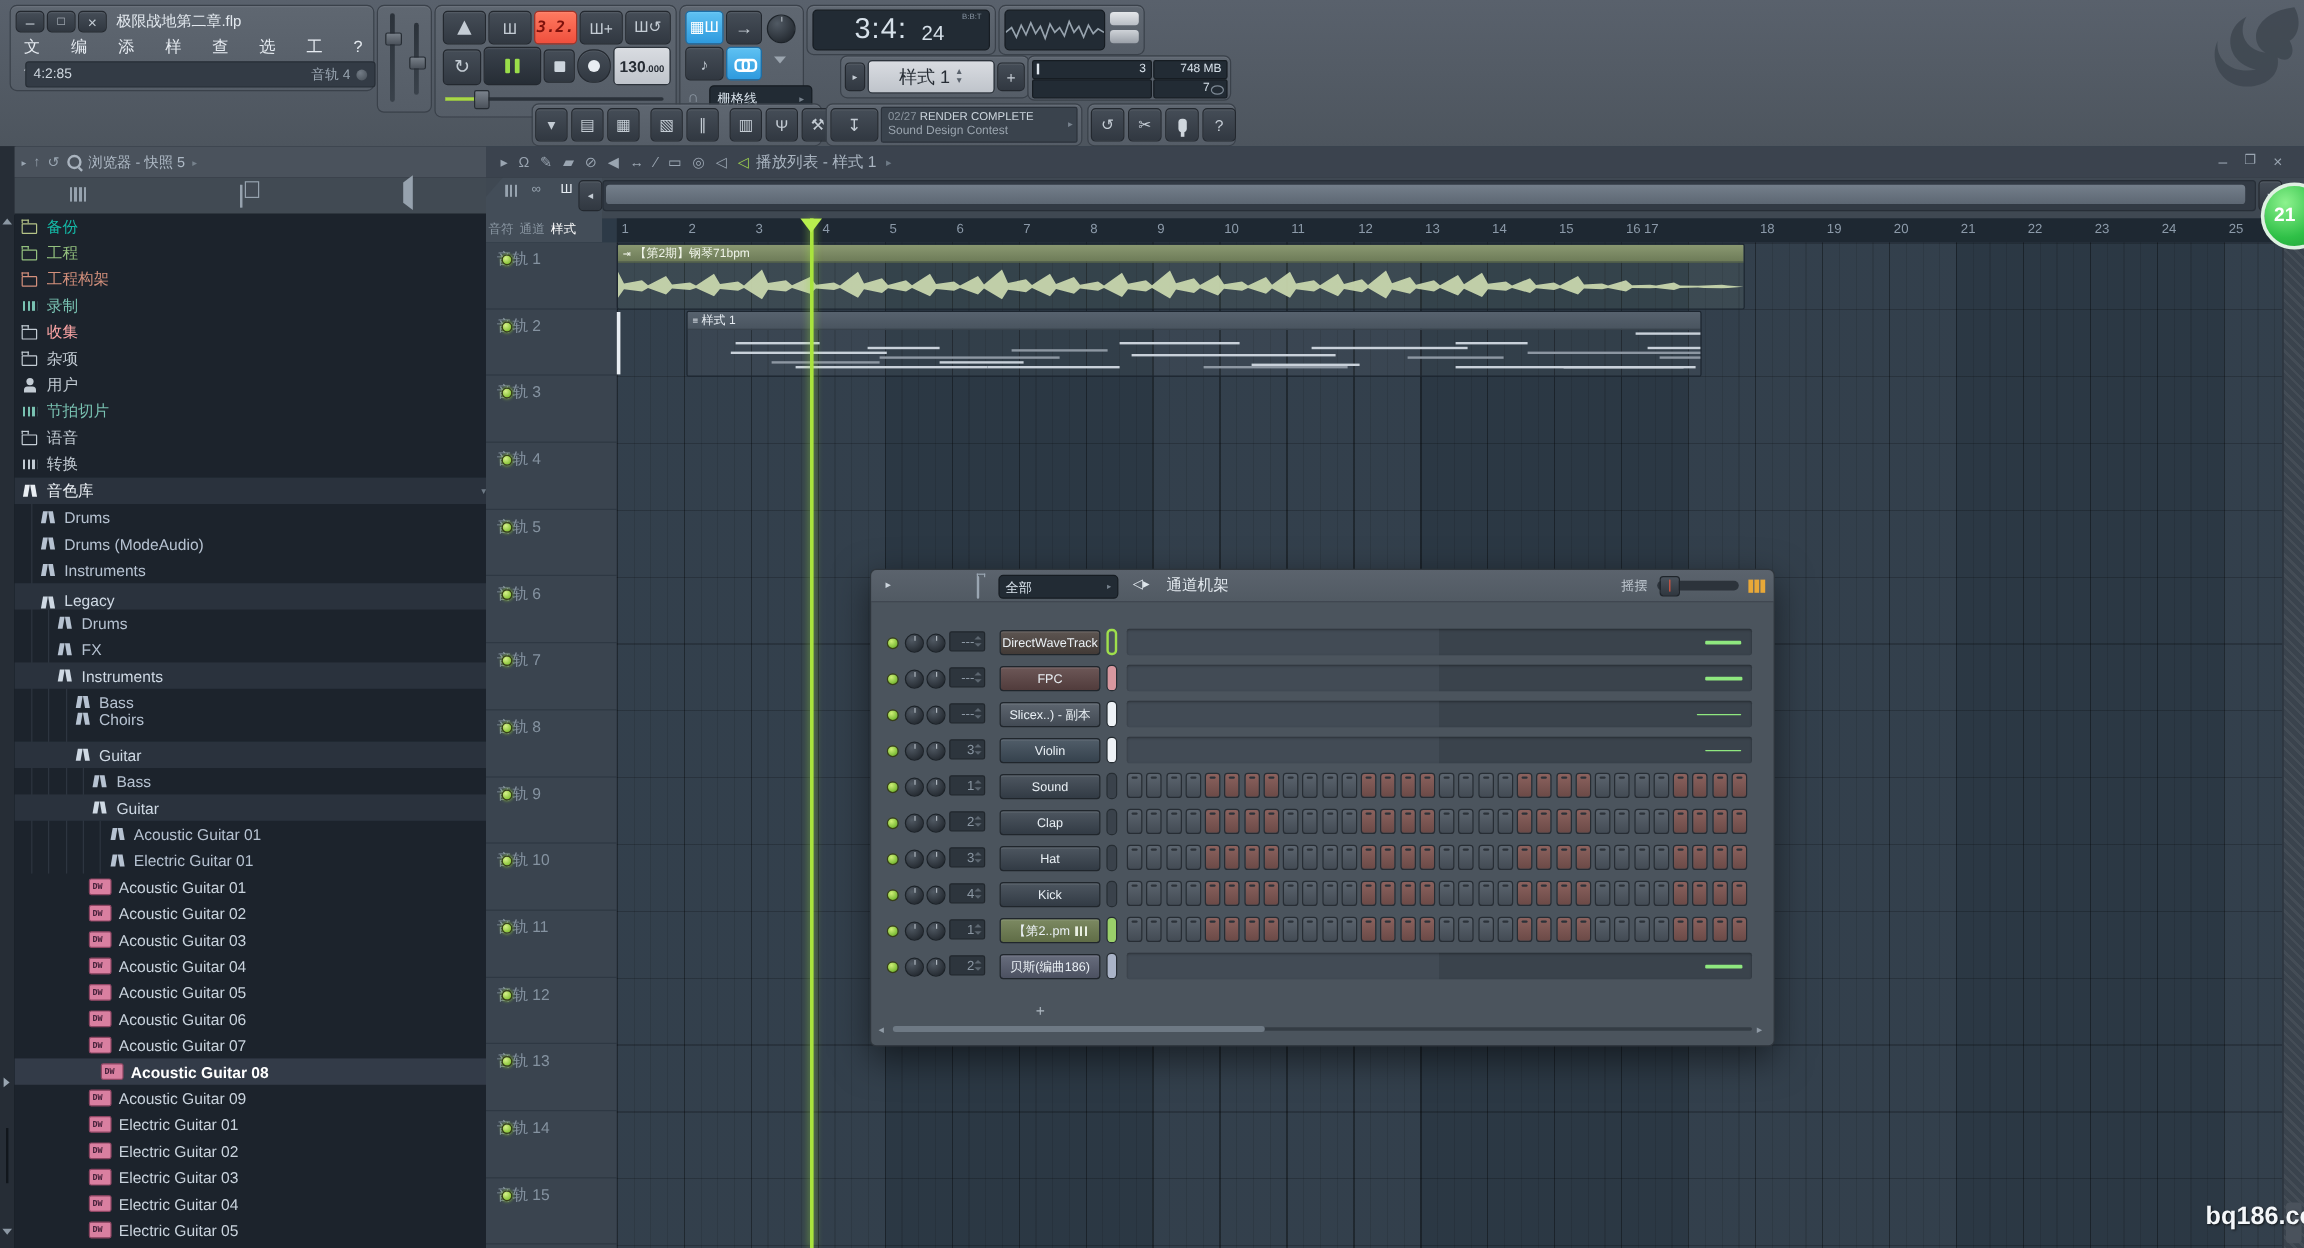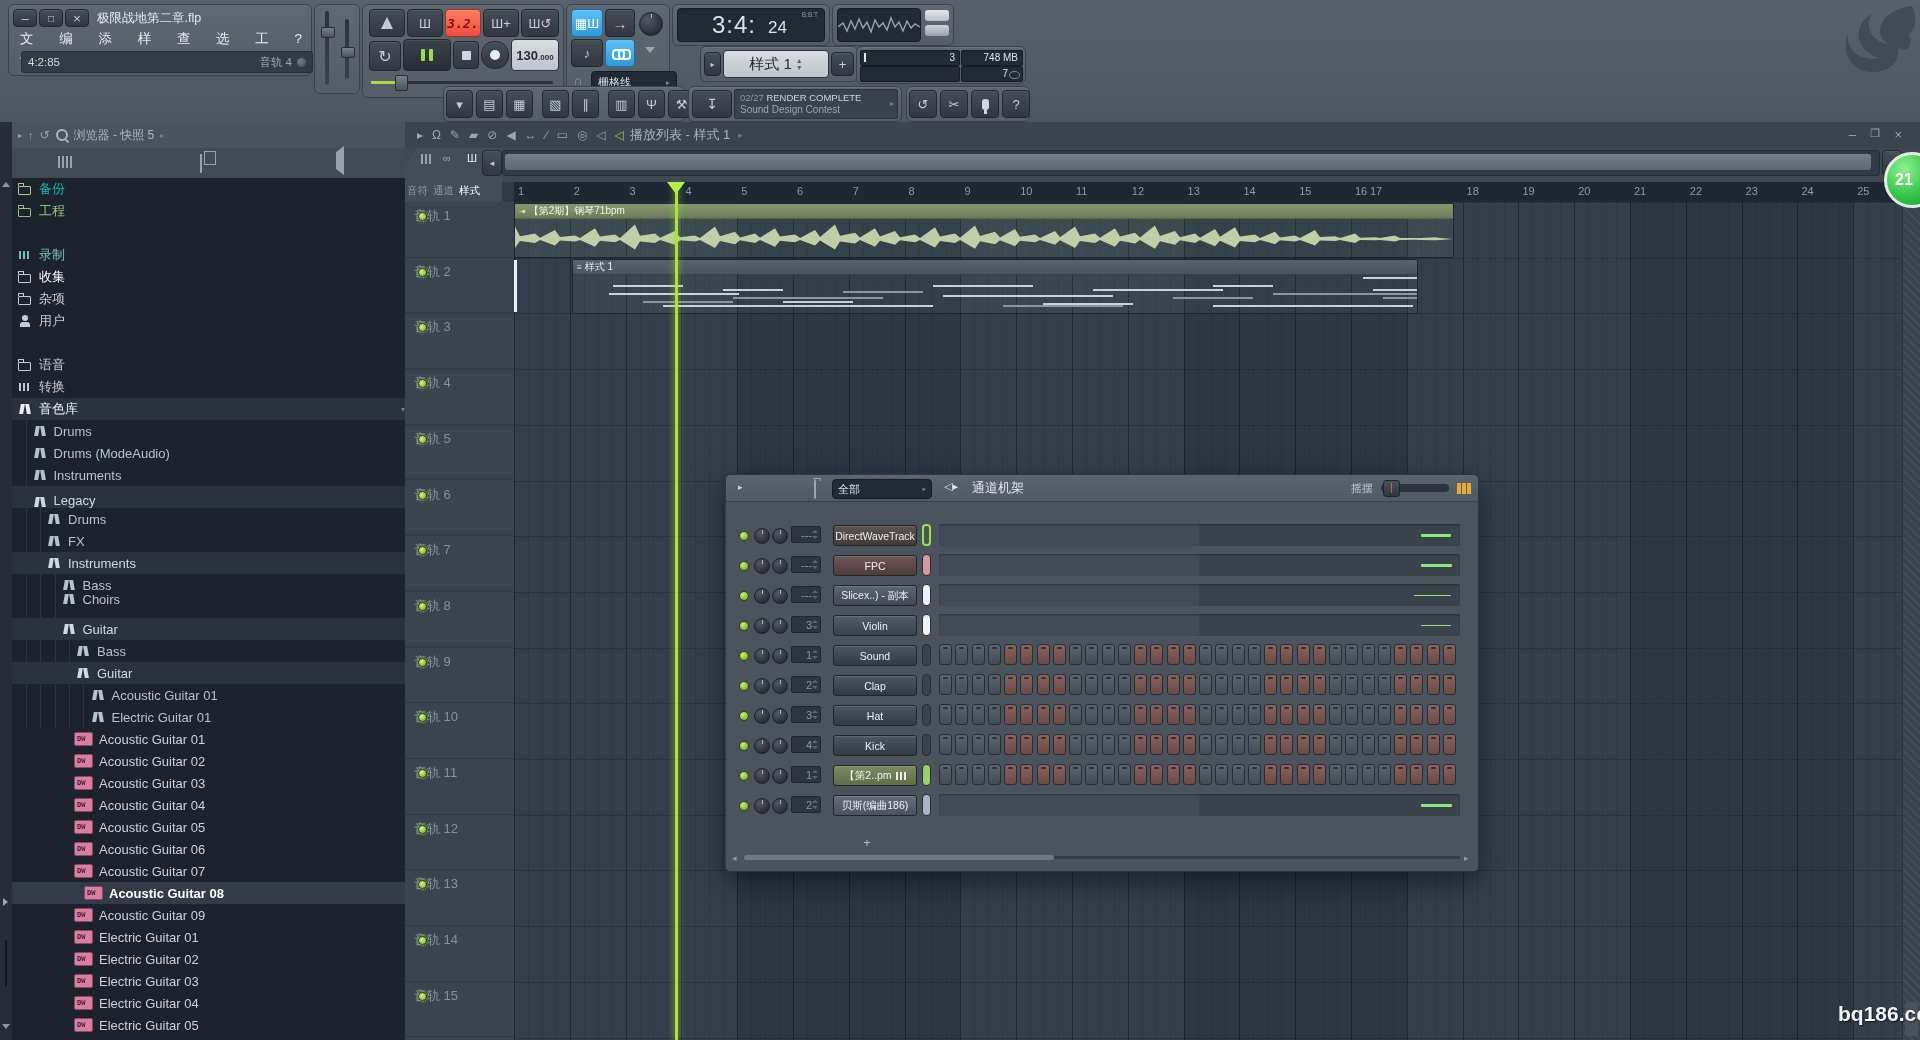--- a/index.html
+++ b/index.html
@@ -324,35 +324,43 @@
         <div class="guide" style="left: 57px; top: 462px; height: 88px;"></div>
         <div class="guide" style="left: 71px; top: 506px; height: 44px;"></div>
         <div class="tree-row" style="top: 0px; padding-left: 6px;">
           <span class="tic folder-sync" style="color: rgb(181, 196, 135);"></span>
           <span style="color: #14b8a6;">备份</span>
         </div>
         <div class="tree-row" style="top: 22px; padding-left: 6px;">
           <span class="tic folder-plus" style="color: rgb(147, 192, 126);"></span>
           <span style="color: rgb(147, 192, 126);">工程</span>
         </div>
+        <div class="tree-row" style="top: 44px; padding-left: 6px;">
+          <span class="tic folder" style="color: rgb(212, 144, 124);"></span>
+          <span style="color: rgb(212, 144, 124);">工程构架</span>
+        </div>
         <div class="tree-row" style="top: 66px; padding-left: 6px;">
           <span class="tic wave" style="color: rgb(121, 194, 178);"></span>
           <span style="color: rgb(121, 194, 178);">录制</span>
         </div>
         <div class="tree-row" style="top: 88px; padding-left: 6px;">
           <span class="tic folder" style="color: rgb(195, 204, 212);"></span>
-          <span style="color: #ffffff;">收集</span>
+          <span style="color: #fca5a5;">收集</span>
         </div>
         <div class="tree-row" style="top: 110px; padding-left: 6px;">
           <span class="tic folder" style="color: rgb(195, 204, 212);"></span>
           <span style="color: rgb(195, 204, 212);">杂项</span>
         </div>
         <div class="tree-row" style="top: 132px; padding-left: 6px;">
           <span class="tic user" style="color: rgb(195, 204, 212);"></span>
           <span style="color: rgb(195, 204, 212);">用户</span>
+        </div>
+        <div class="tree-row" style="top: 154px; padding-left: 6px;">
+          <span class="tic wave" style="color: rgb(121, 194, 178);"></span>
+          <span style="color: rgb(121, 194, 178);">节拍切片</span>
         </div>
         <div class="tree-row" style="top: 176px; padding-left: 6px;">
           <span class="tic folder" style="color: rgb(195, 204, 212);"></span>
           <span style="color: rgb(195, 204, 212);">语音</span>
         </div>
         <div class="tree-row" style="top: 198px; padding-left: 6px;">
           <span class="tic wave-up" style="color: rgb(195, 204, 212);"></span>
           <span style="color: rgb(195, 204, 212);">转换</span>
         </div>
         <div class="tree-row hl" style="top: 220px; padding-left: 6px;">

